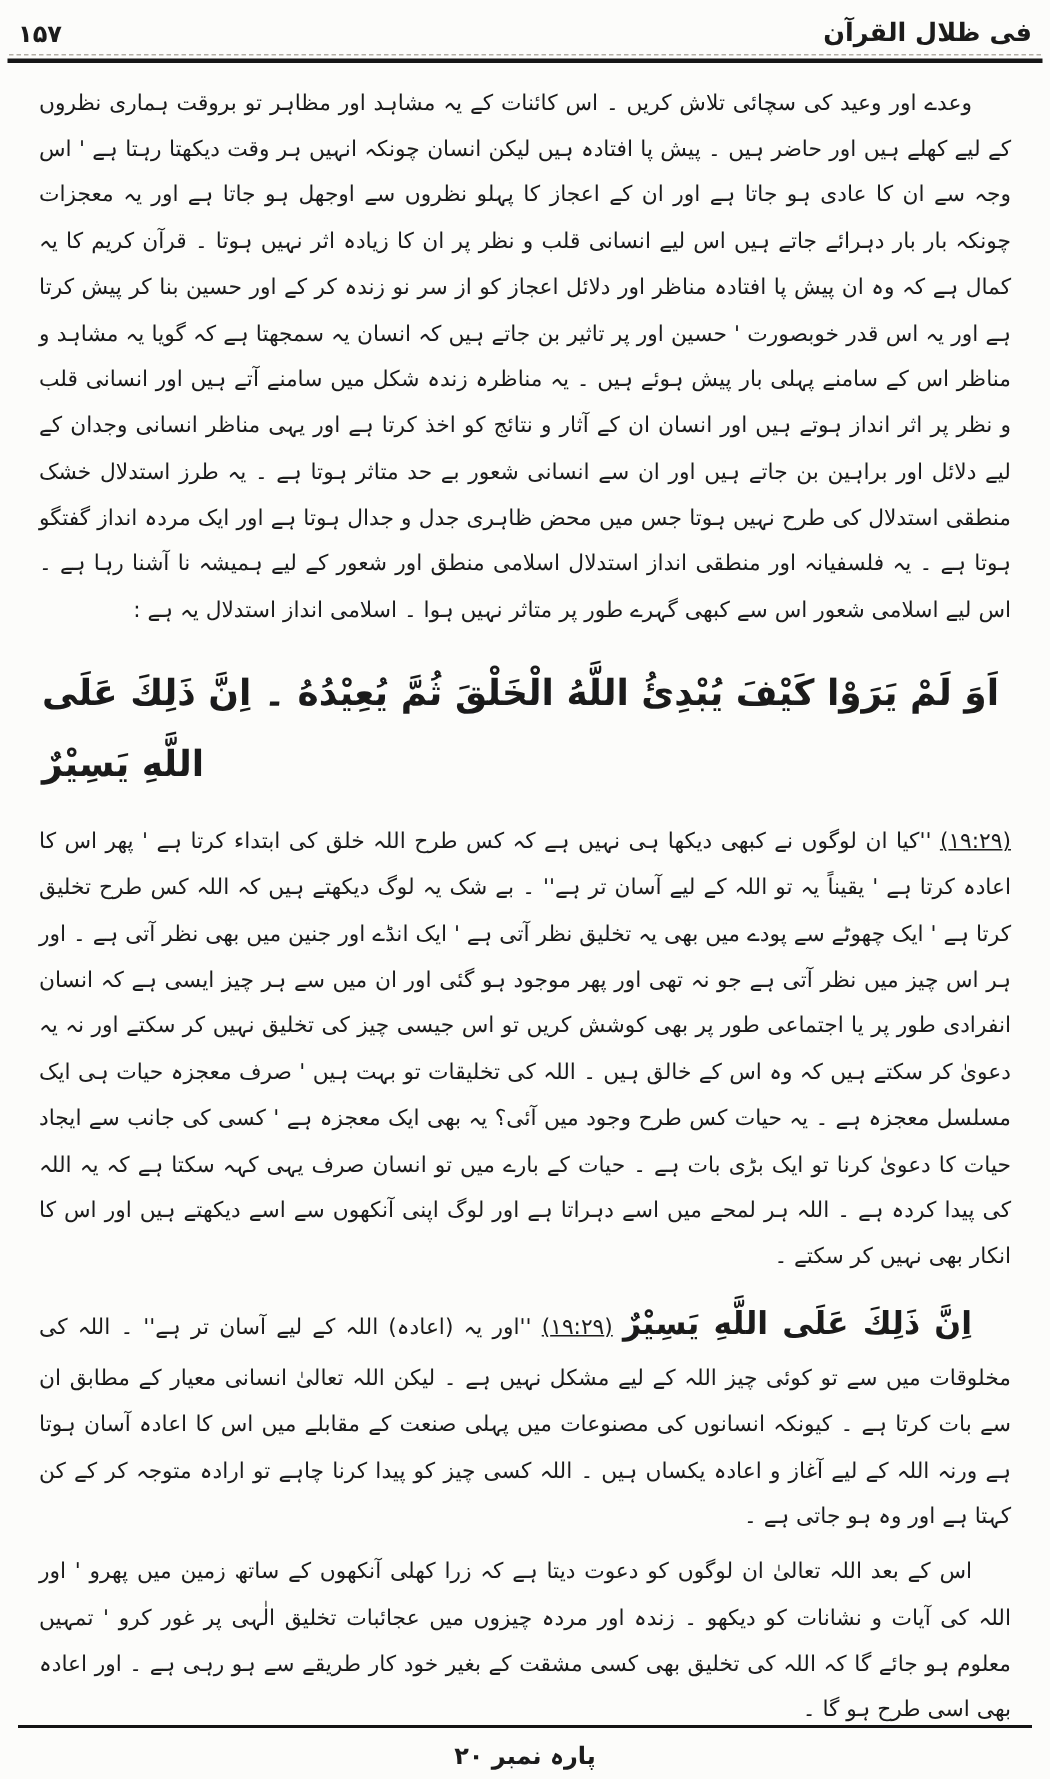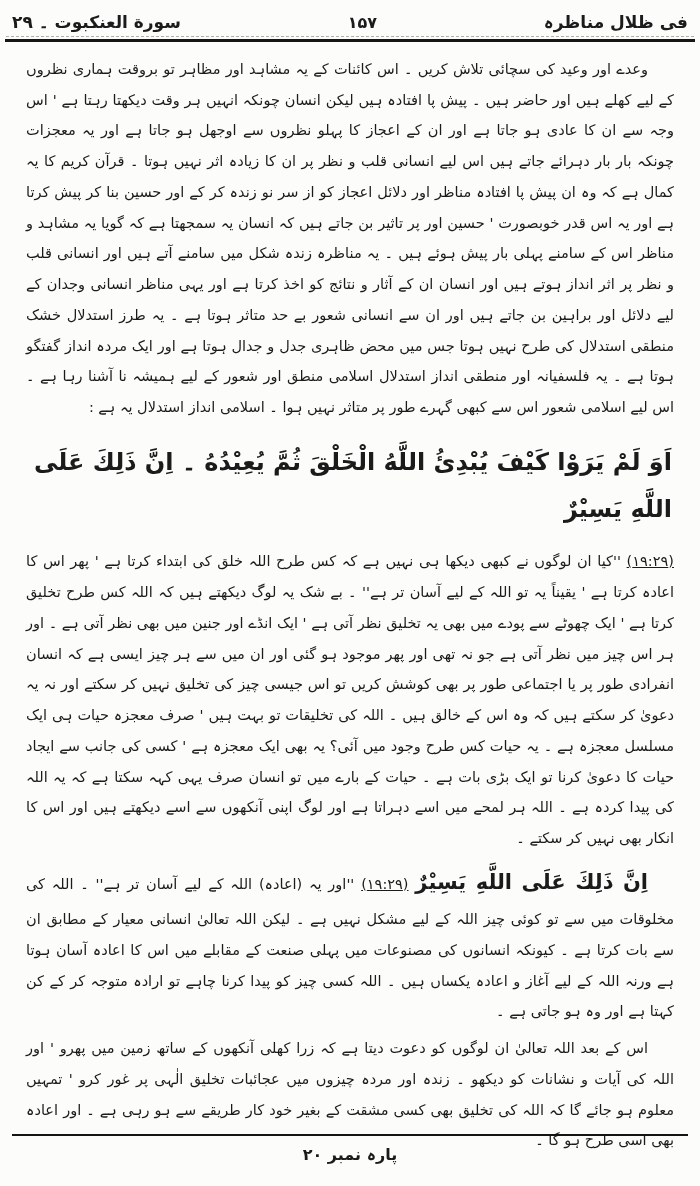--- a/index.html
+++ b/index.html
@@ -43,57 +43,56 @@
     font-size: 14.5px;
     line-height: 2.12;
     text-align: justify;
   }
   p.urdu { margin: 0 0 6px 0; }
   p.indent { text-indent: 26px; }
   .verse-block {
     font-size: 24px;
     font-weight: bold;
     line-height: 1.95;
-    text-align: right;
+    text-align: left;
     padding: 10px 2px 14px 2px;
     font-family: "DejaVu Sans", sans-serif;
   }
   .inline-verse {
     font-weight: bold;
     font-size: 21px;
   }
   .verse-ref { white-space: nowrap; text-decoration: underline; }
   .smudge-bold { font-weight: normal; }
   
   .page-footer {
     position: absolute;
     left: 0; right: 0; bottom: 0;
-    height: 52px;
+    height: 36px;
   }
   .footer-rule {
     margin: 0 12px;
     height: 2px;
     background: #141414;
   }
   .footer-label {
     text-align: center;
     font-size: 16px;
     font-weight: bold;
     margin-top: 9px;
   }
 </style>
 </head>
 <body>
 
 <div class="page">
 
   <header class="page-header">
-    <span class="hdr-item">فی ظلال مناظرہ</span>
+    <span class="hdr-item">فی ظلال القرآن</span>
     <span class="hdr-item page-num">۱۵۷</span>
-    <span class="hdr-item">سورة العنکبوت ۔ ۲۹</span>
   </header>
   <div class="rule-dotted"></div>
   <div class="rule-thick"></div>
 
   <main class="page-body">
 
     <p class="urdu indent" lang="ur">وعدے اور وعید کی سچائی تلاش کریں ۔ اس کائنات کے یہ مشاہد اور مظاہر تو بروقت ہماری نظروں کے لیے کھلے ہیں اور حاضر ہیں ۔ پیش پا افتادہ ہیں لیکن انسان چونکہ انہیں ہر وقت دیکھتا رہتا ہے ' اس وجہ سے ان کا عادی ہو جاتا ہے اور ان کے اعجاز کا پہلو نظروں سے اوجھل ہو جاتا ہے اور یہ معجزات چونکہ بار بار دہرائے جاتے ہیں اس لیے انسانی قلب و نظر پر ان کا زیادہ اثر نہیں ہوتا ۔ قرآن کریم کا یہ کمال ہے کہ وہ ان پیش پا افتادہ مناظر اور دلائل اعجاز کو از سر نو زندہ کر کے اور حسین بنا کر پیش کرتا ہے اور یہ اس قدر خوبصورت ' حسین اور پر تاثیر بن جاتے ہیں کہ انسان یہ سمجھتا ہے کہ گویا یہ مشاہد و مناظر اس کے سامنے پہلی بار پیش ہوئے ہیں ۔ یہ مناظرہ زندہ شکل میں سامنے آتے ہیں اور انسانی قلب و نظر پر اثر انداز ہوتے ہیں اور انسان ان کے آثار و نتائج کو اخذ کرتا ہے اور یہی مناظر انسانی وجدان کے لیے دلائل اور براہین بن جاتے ہیں اور ان سے انسانی شعور بے حد متاثر ہوتا ہے ۔ یہ طرز استدلال خشک منطقی استدلال کی طرح نہیں ہوتا جس میں محض ظاہری جدل و جدال ہوتا ہے اور ایک مردہ انداز گفتگو ہوتا ہے ۔ یہ فلسفیانہ اور منطقی انداز استدلال اسلامی منطق اور شعور کے لیے ہمیشہ نا آشنا رہا ہے ۔ اس لیے اسلامی شعور اس سے کبھی گہرے طور پر متاثر نہیں ہوا ۔ اسلامی انداز استدلال یہ ہے :</p>
 
     <div class="verse-block" lang="ar">اَوَ لَمْ يَرَوْا كَيْفَ يُبْدِئُ اللَّهُ الْخَلْقَ ثُمَّ يُعِيْدُهُ ۔ اِنَّ ذَلِكَ عَلَى اللَّهِ يَسِيْرٌ</div>
 

